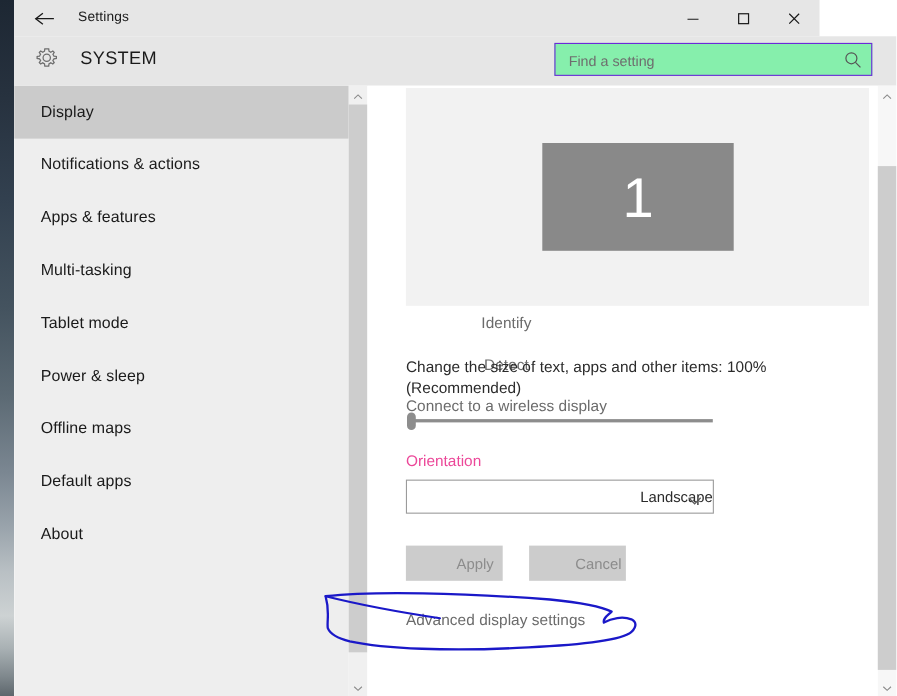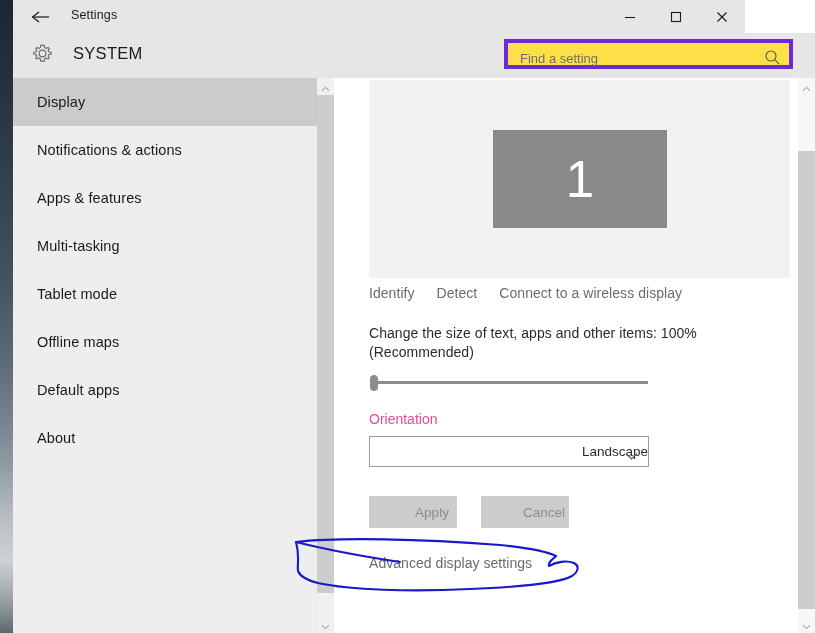--- a/index.html
+++ b/index.html
@@ -101,22 +101,22 @@
     position: absolute;
     left: 60px; top: 11px;
     font-size: 16.5px;
     color: #1a1a1a;
     letter-spacing: 0.3px;
   }
   .search-box {
     position: absolute;
     left: 491px; top: 6px;
     width: 289px; height: 30px;
-    background: #fde047;
-    border: 4px solid #6d28d9;
+    background: #86efac;
+    border: 1px solid #6d28d9;
     box-sizing: border-box;
   }
   .search-input {
     position: absolute;
     left: 10px; top: 0;
     width: 245px; height: 28px;
     border: none; outline: none;
     background: transparent;
     font-family: "Liberation Sans", sans-serif;
     font-size: 13px;
@@ -205,20 +205,21 @@
     font-weight: 300;
     line-height: 1;
   }
 
   .link-row {
     position: absolute;
     left: 35px; top: 207px;
     display: flex;
     align-items: center;
     gap: 22px;
+    flex-direction: column;
   }
   .link {
     font-size: 14px;
     color: #6b6b6b;
     letter-spacing: 0.05px;
     cursor: pointer;
   }
 
   .scale-label {
     position: absolute;
@@ -412,20 +413,23 @@
           <span>Notifications &amp; actions</span>
         </div>
         <div class="nav-item">
           <span>Apps &amp; features</span>
         </div>
         <div class="nav-item">
           <span>Multi-tasking</span>
         </div>
         <div class="nav-item">
           <span>Tablet mode</span>
+        </div>
+        <div class="nav-item">
+          <span>Power &amp; sleep</span>
         </div>
         <div class="nav-item">
           <span>Offline maps</span>
         </div>
         <div class="nav-item">
           <span>Default apps</span>
         </div>
         <div class="nav-item">
           <span>About</span>
         </div>

